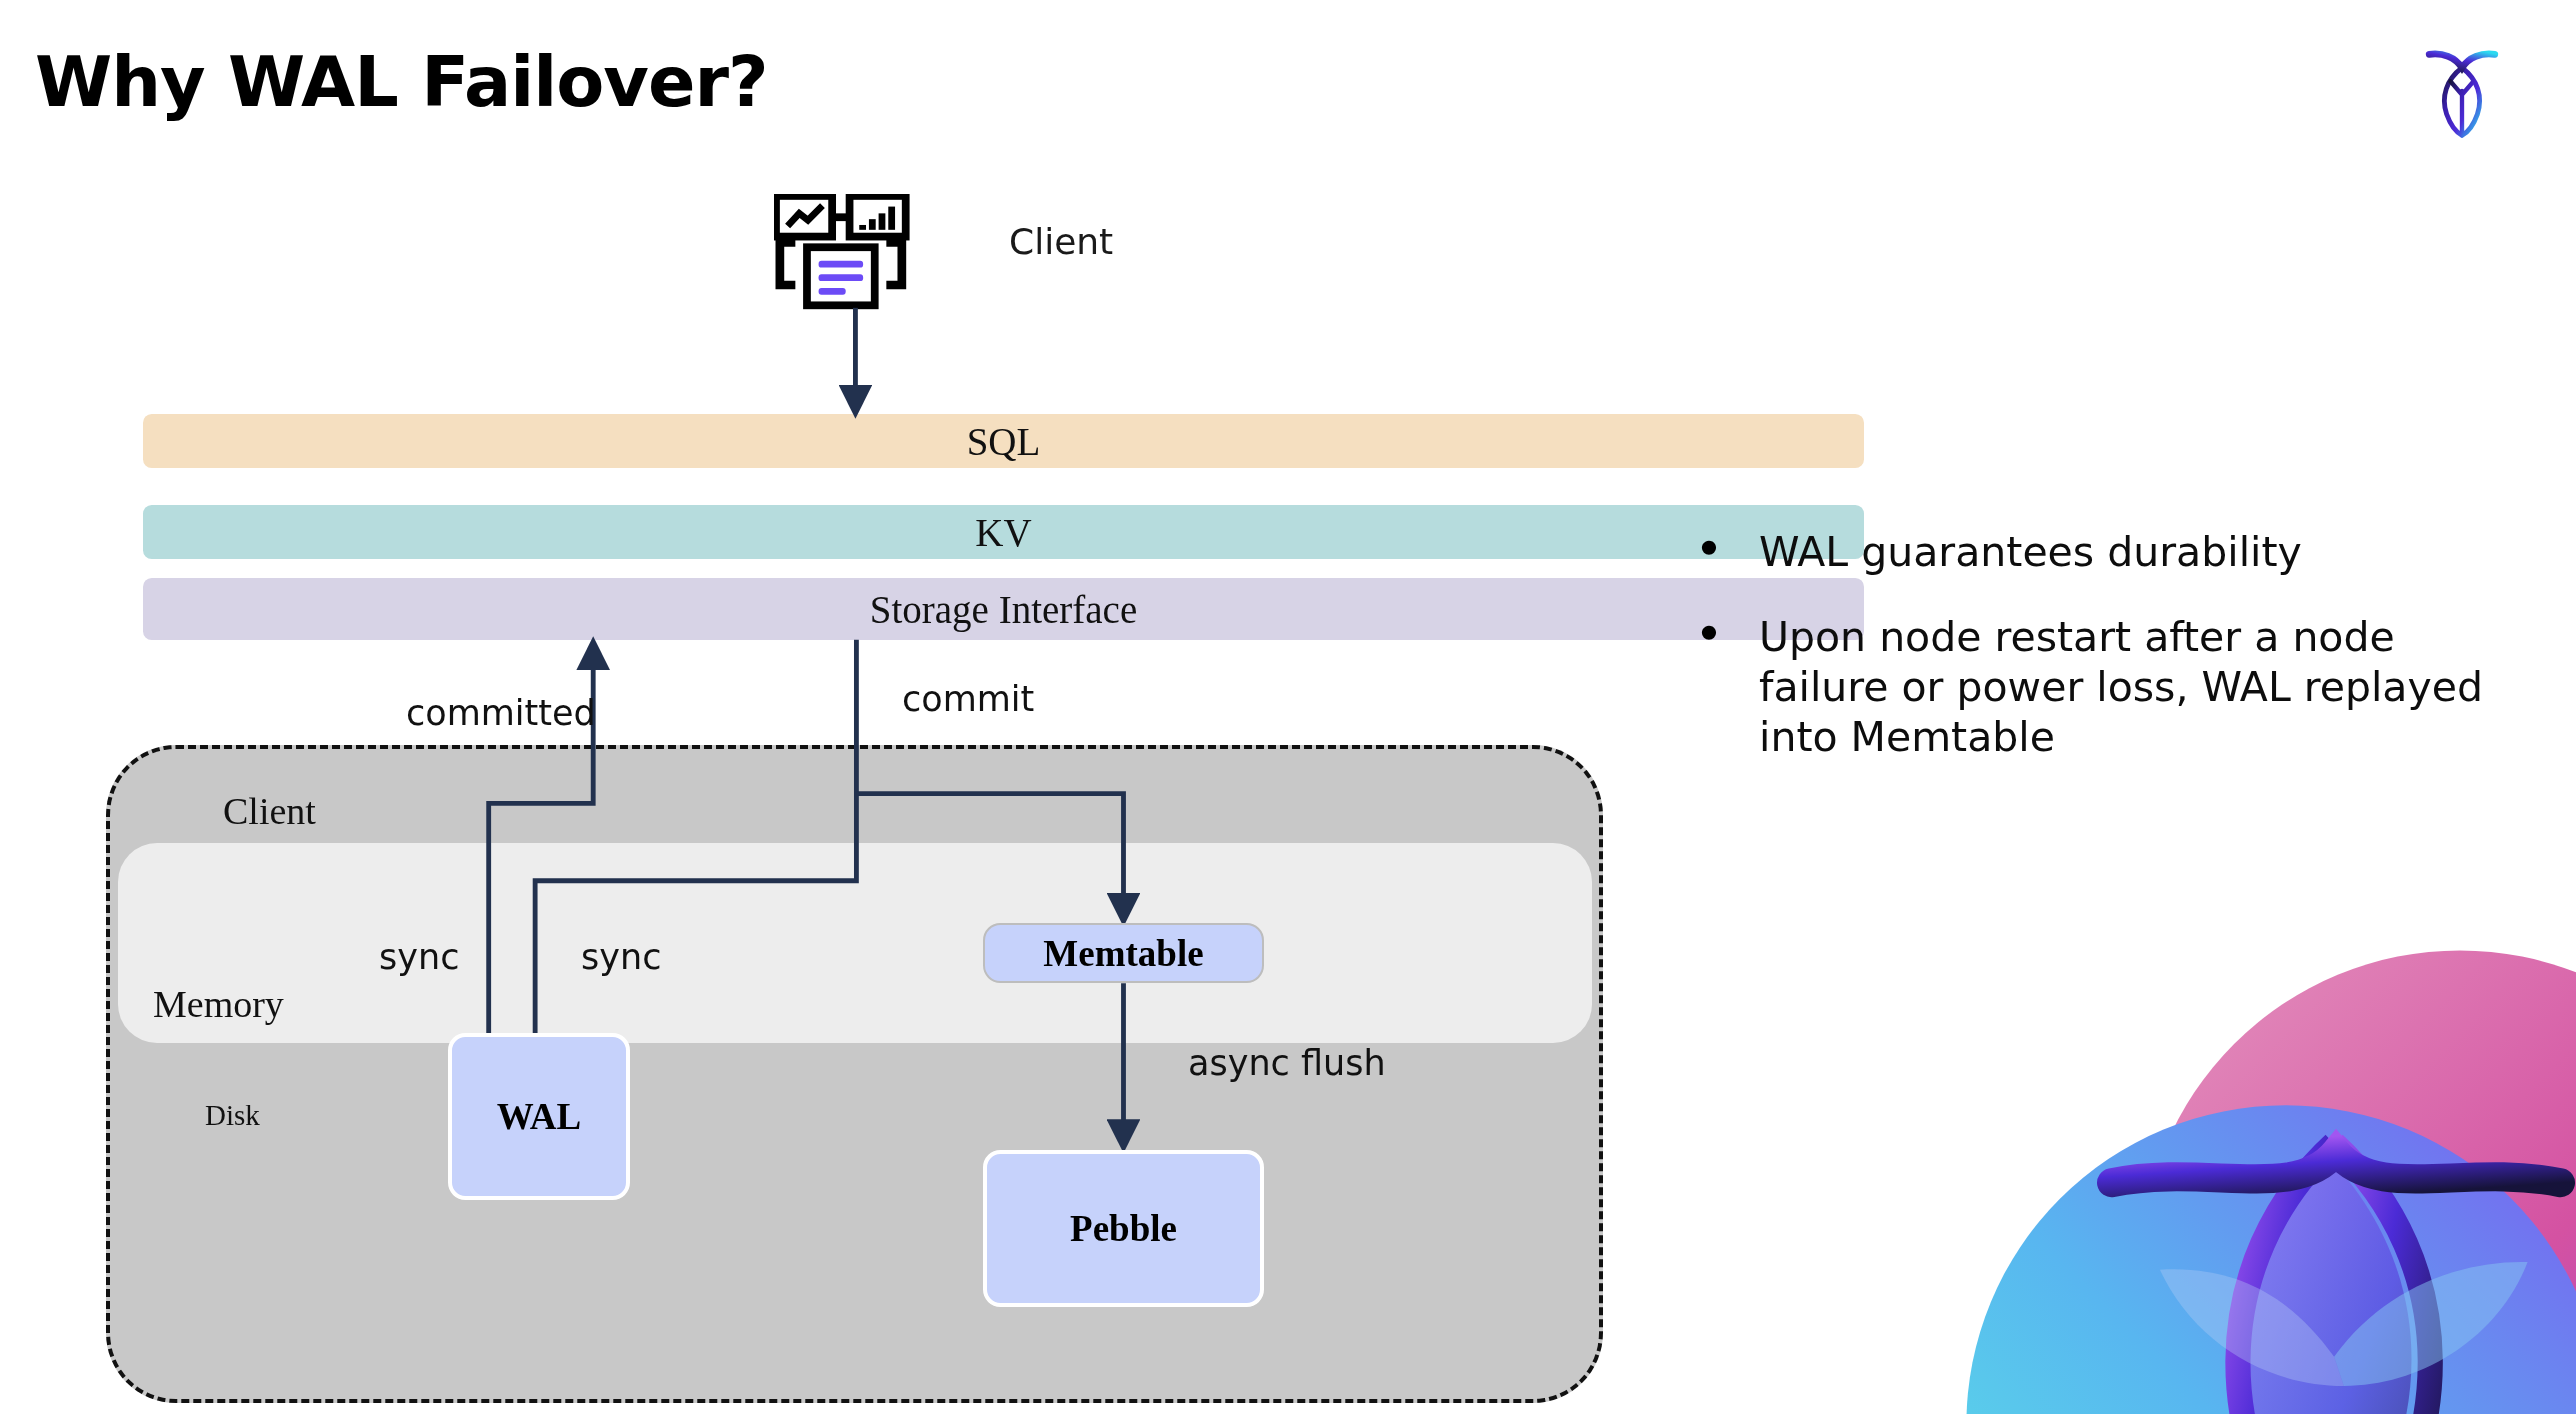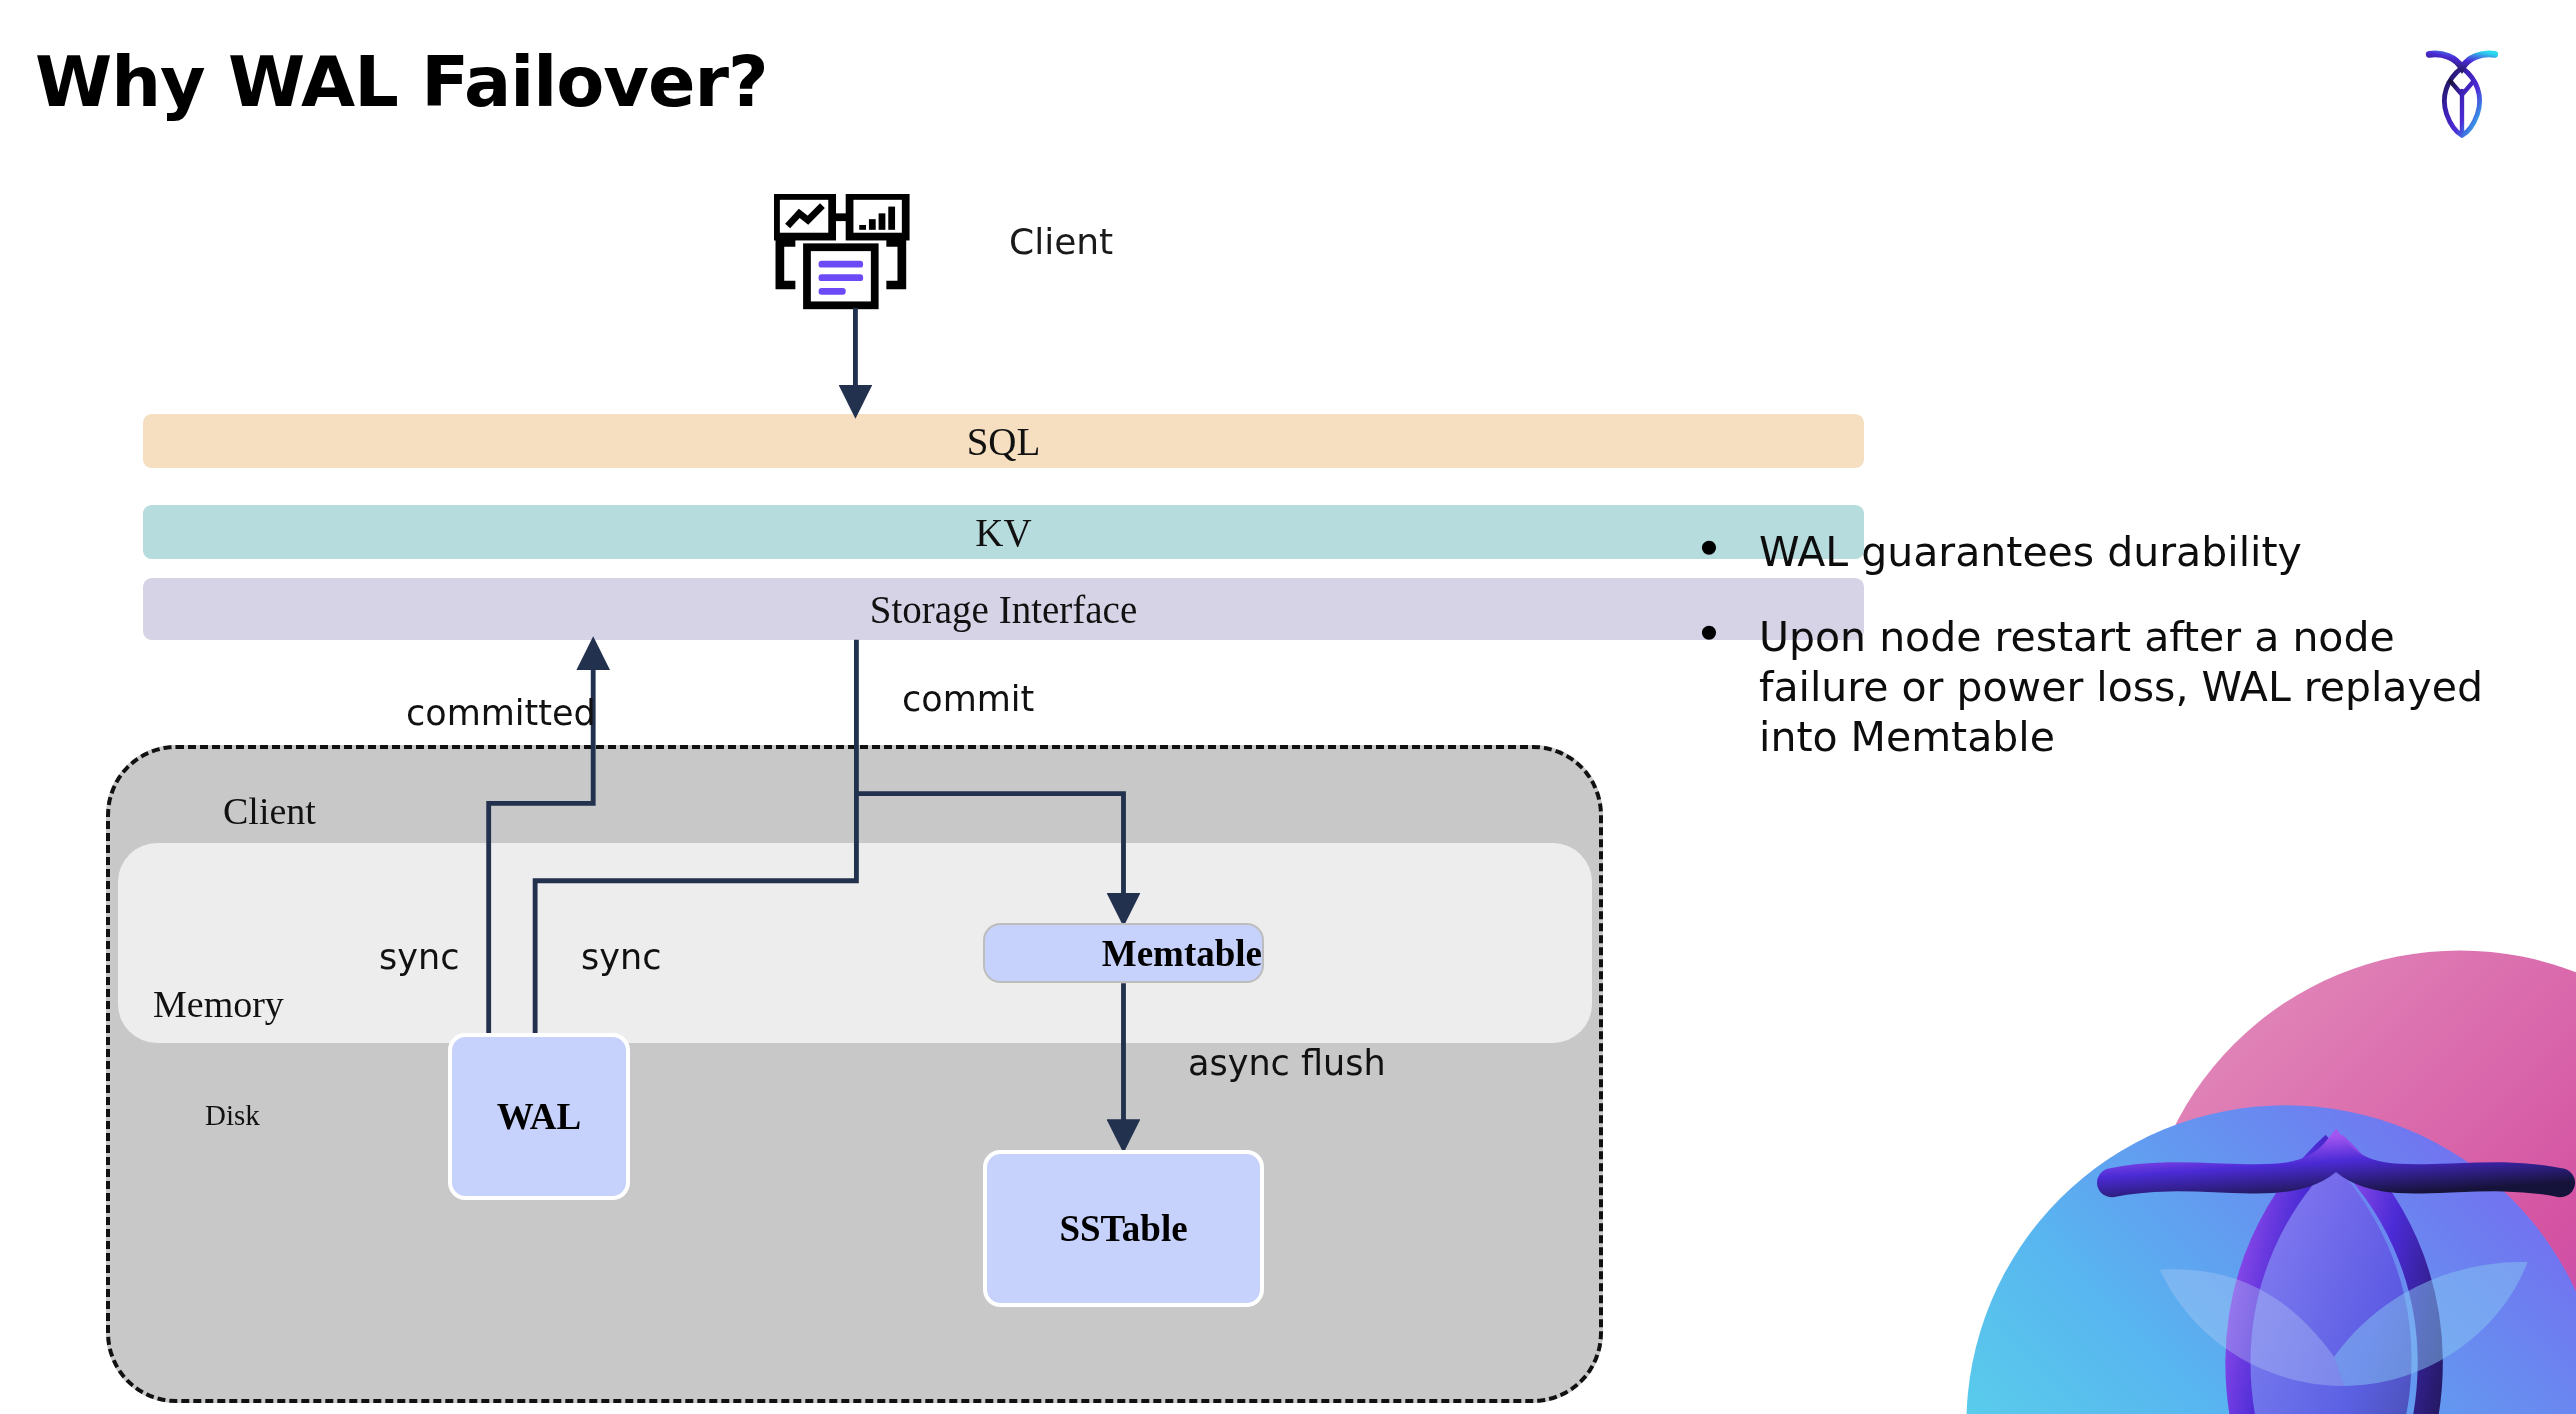--- a/index.html
+++ b/index.html
@@ -137,21 +137,20 @@
     justify-content: center;
     font-family: "Liberation Serif", serif;
     font-weight: 700;
     font-size: 37px;
     color: #000000;
     box-sizing: border-box;
   }
   #node-memtable {
     left: 983px; top: 923px; width: 281px; height: 60px;
     border: 2.9px solid #BDBDBD;
-    justify-content: flex-end;
   }
   #node-wal {
     left: 448px; top: 1033px; width: 182px; height: 167px;
     border: 4.8px solid #FFFFFF;
   }
   #node-sstable {
     left: 983px; top: 1150px; width: 281px; height: 157px;
     border: 4.8px solid #FFFFFF;
   }
 
@@ -338,21 +337,21 @@
 <div class="edge-label" id="label-sync-2">sync</div>
 <div class="edge-label" id="label-async-flush">async flush</div>
 
 <div class="store-node" id="node-memtable">
   <span>Memtable</span>
 </div>
 <div class="store-node" id="node-wal">
   <span>WAL</span>
 </div>
 <div class="store-node" id="node-sstable">
-  <span>SSTable</span>
+  <span>Pebble</span>
 </div>
 
 <div id="bullet-list">
   <div class="bullet-row">
     <span class="bullet-dot">●</span>
     <span class="bullet-text">WAL guarantees durability</span>
   </div>
   <div class="bullet-row">
     <span class="bullet-dot">●</span>
     <span class="bullet-text">Upon node restart after a node failure or power loss, WAL replayed into Memtable</span>

